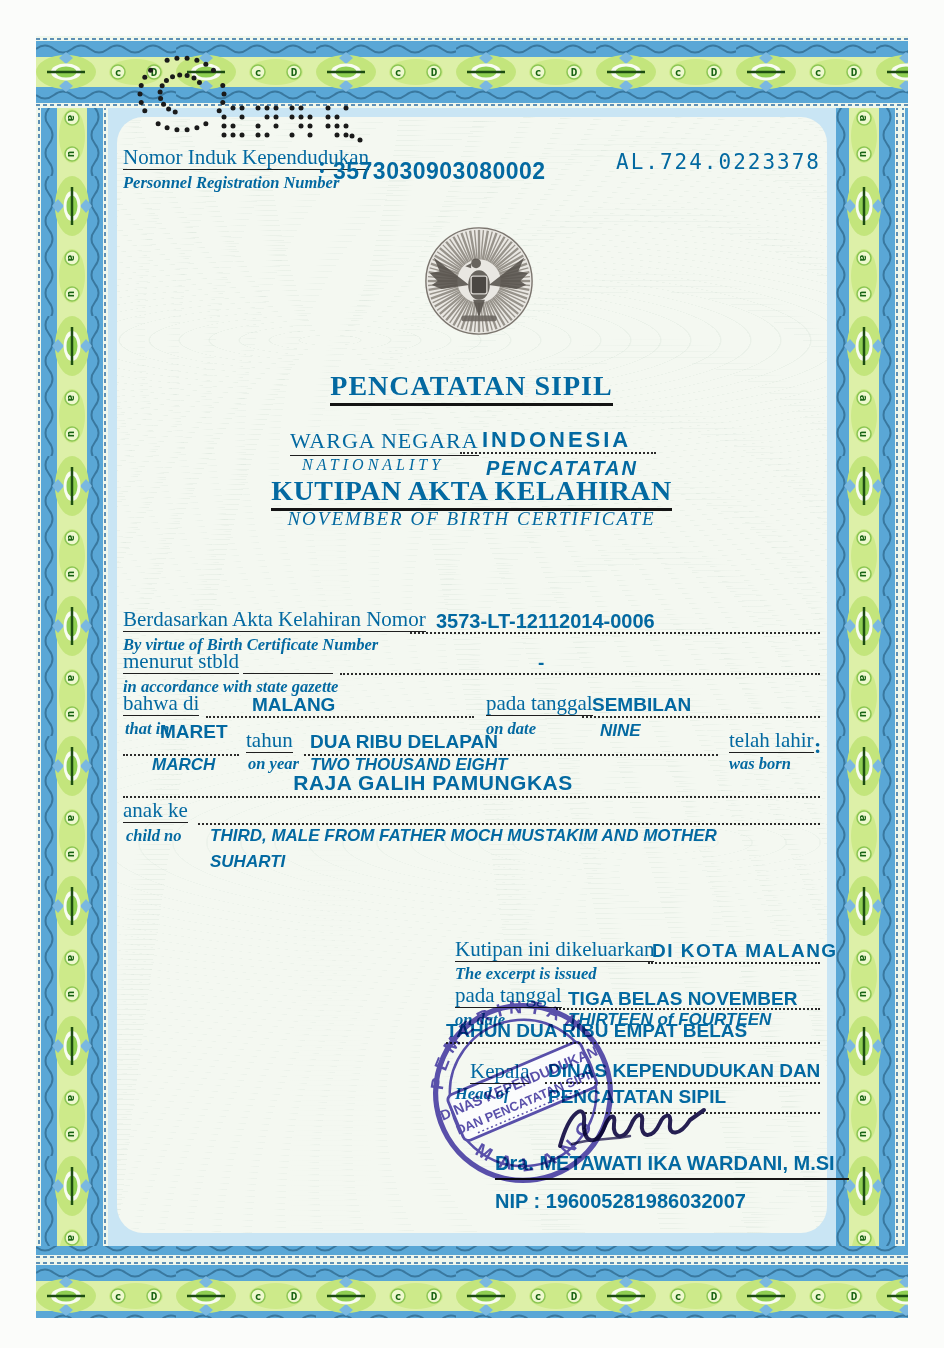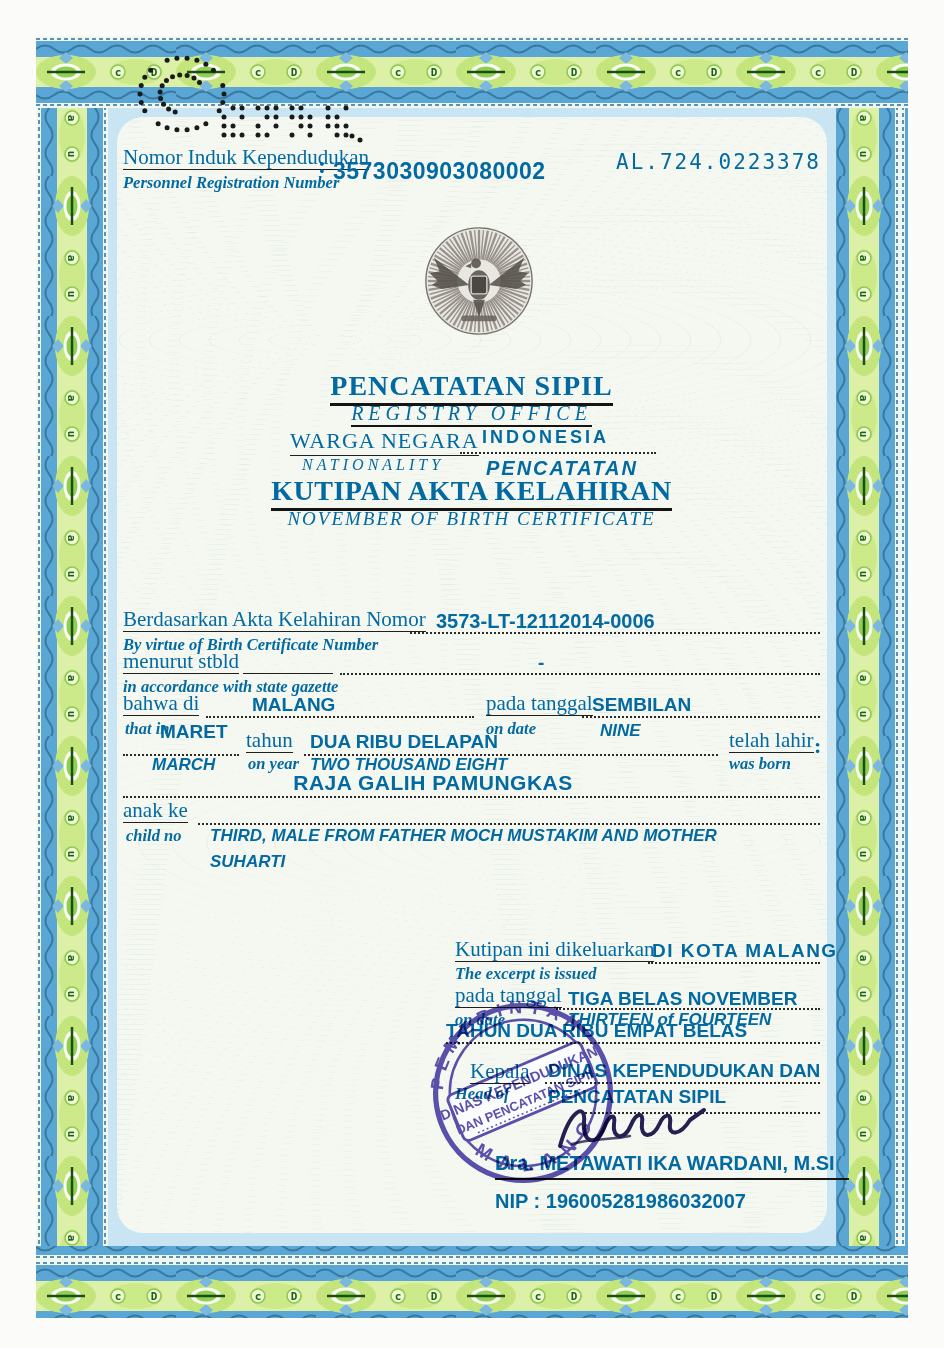--- a/index.html
+++ b/index.html
@@ -254,25 +254,24 @@
         <circle cx="57" cy="40" r="5"></circle>
         <path d="M52,40 L46,43 L52,45 Z"></path>
         <ellipse cx="60" cy="62" rx="11" ry="15"></ellipse>
         <rect x="52" y="53" width="16" height="18" rx="2" fill="#36322e" stroke="#d8d4cf" stroke-width="1.4"></rect>
         <path d="M54,77 L60,95 L66,77 Z"></path>
         <rect x="42" y="93" width="36" height="6" rx="3" fill="#6b6660"></rect>
       </g>
     </svg>
 
     <div class="abs ctr" style="top:370px;"><span class="title-id title-ul">PENCATATAN SIPIL</span></div>
-    <div class="abs ctr" style="top:402px;"><span class="title-en" style="border-bottom:2px solid #141414;padding-bottom:1px;">REGISTRY OFFICE</span></div>
 
     <div class="abs" style="left:290px;top:428px;font-size:22px;letter-spacing:1px;"><span class="ulined">WARGA NEGARA</span></div>
     <div class="abs" style="left:302px;top:456px;font-size:16px;font-style:italic;letter-spacing:4px;">NATIONALITY</div>
-    <div class="abs val" style="left:482px;top:427px;font-size:18px;letter-spacing:3px;text-align:center;">INDONESIA</div>
+    <div class="abs val" style="left:482px;top:427px;font-size:22px;letter-spacing:3px;text-align:center;">INDONESIA</div>
     <div class="dotline" style="left:460px;top:452px;width:196px;"></div>
     <div class="abs val-en" style="left:486px;top:457px;font-size:20px;letter-spacing:2px;">PENCATATAN</div>
 
     <div class="abs ctr" style="top:475px;"><span class="title-id title-ul" style="letter-spacing:.5px;">KUTIPAN AKTA KELAHIRAN</span></div>
     <div class="abs ctr" style="top:508px;"><span style="font-size:19px;font-style:italic;letter-spacing:2px;">NOVEMBER OF BIRTH CERTIFICATE</span></div>
 
     <div class="abs lbl-id" style="left:123px;top:608px;"><span class="ulined">Berdasarkan Akta Kelahiran Nomor</span></div>
     <div class="dotline" style="left:410px;top:632px;width:410px;"></div>
     <div class="abs val" style="left:436px;top:610px;font-size:20px;">3573-LT-12112014-0006</div>
     <div class="abs lbl-en" style="left:123px;top:635px;">By virtue of Birth Certificate Number</div>

